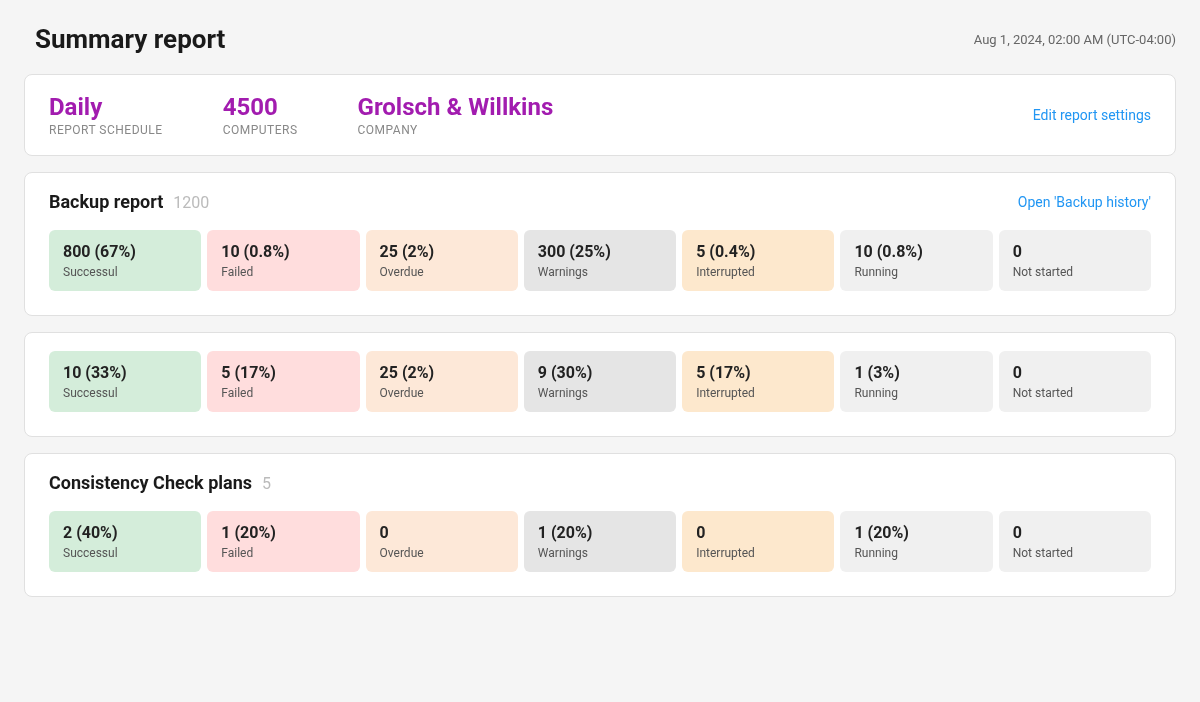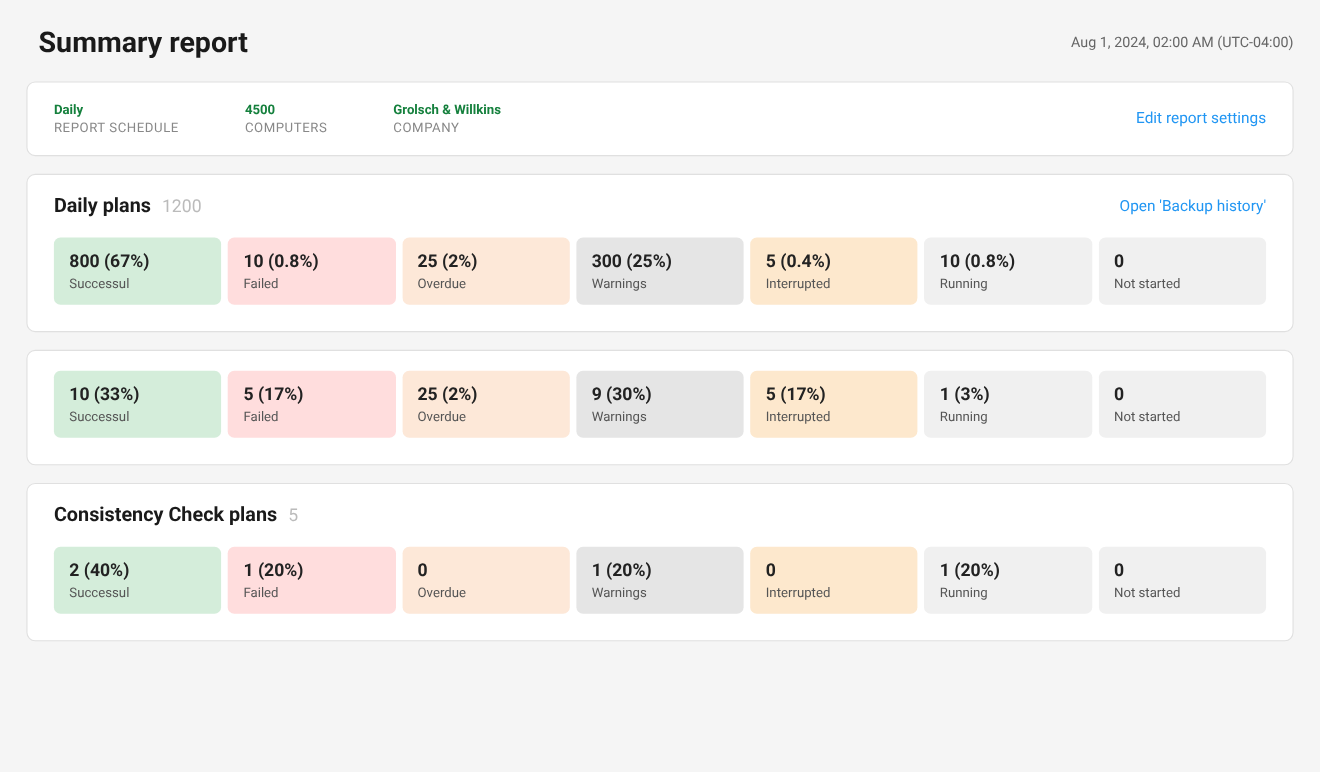--- a/index.html
+++ b/index.html
@@ -44,23 +44,23 @@
       display: flex;
       align-items: center;
       margin-bottom: 16px;
     }
 
     .info-item {
       margin-right: 60px;
     }
 
     .info-value {
-      font-size: 12px;
-      font-weight: 700;
-      color: #15803d;
+      font-size: 24px;
+      font-weight: 700;
+      color: #a21caf;
     }
 
     .info-label {
       font-size: 12px;
       color: #888;
       text-transform: uppercase;
       letter-spacing: 0.5px;
       margin-top: 2px;
     }
 
@@ -172,21 +172,21 @@
   <div class="info-item">
     <div class="info-value">Grolsch &amp; Willkins</div>
     <div class="info-label">COMPANY</div>
   </div>
   <a class="edit-link">Edit report settings</a>
 </div>
 
 <div class="section-card">
   <div class="section-header">
     <div>
-      <span class="section-title">Daily plans</span>
+      <span class="section-title">Backup report</span>
       <span class="section-count">1200</span>
     </div>
     <a class="section-link">Open 'Backup history'</a>
   </div>
   <div class="stats-grid" id="backup-stats">
       <div class="stat-tile tile-green">
         <div class="stat-value">800 (67%)</div>
         <div class="stat-label">Successul</div>
       </div>
       <div class="stat-tile tile-red">

